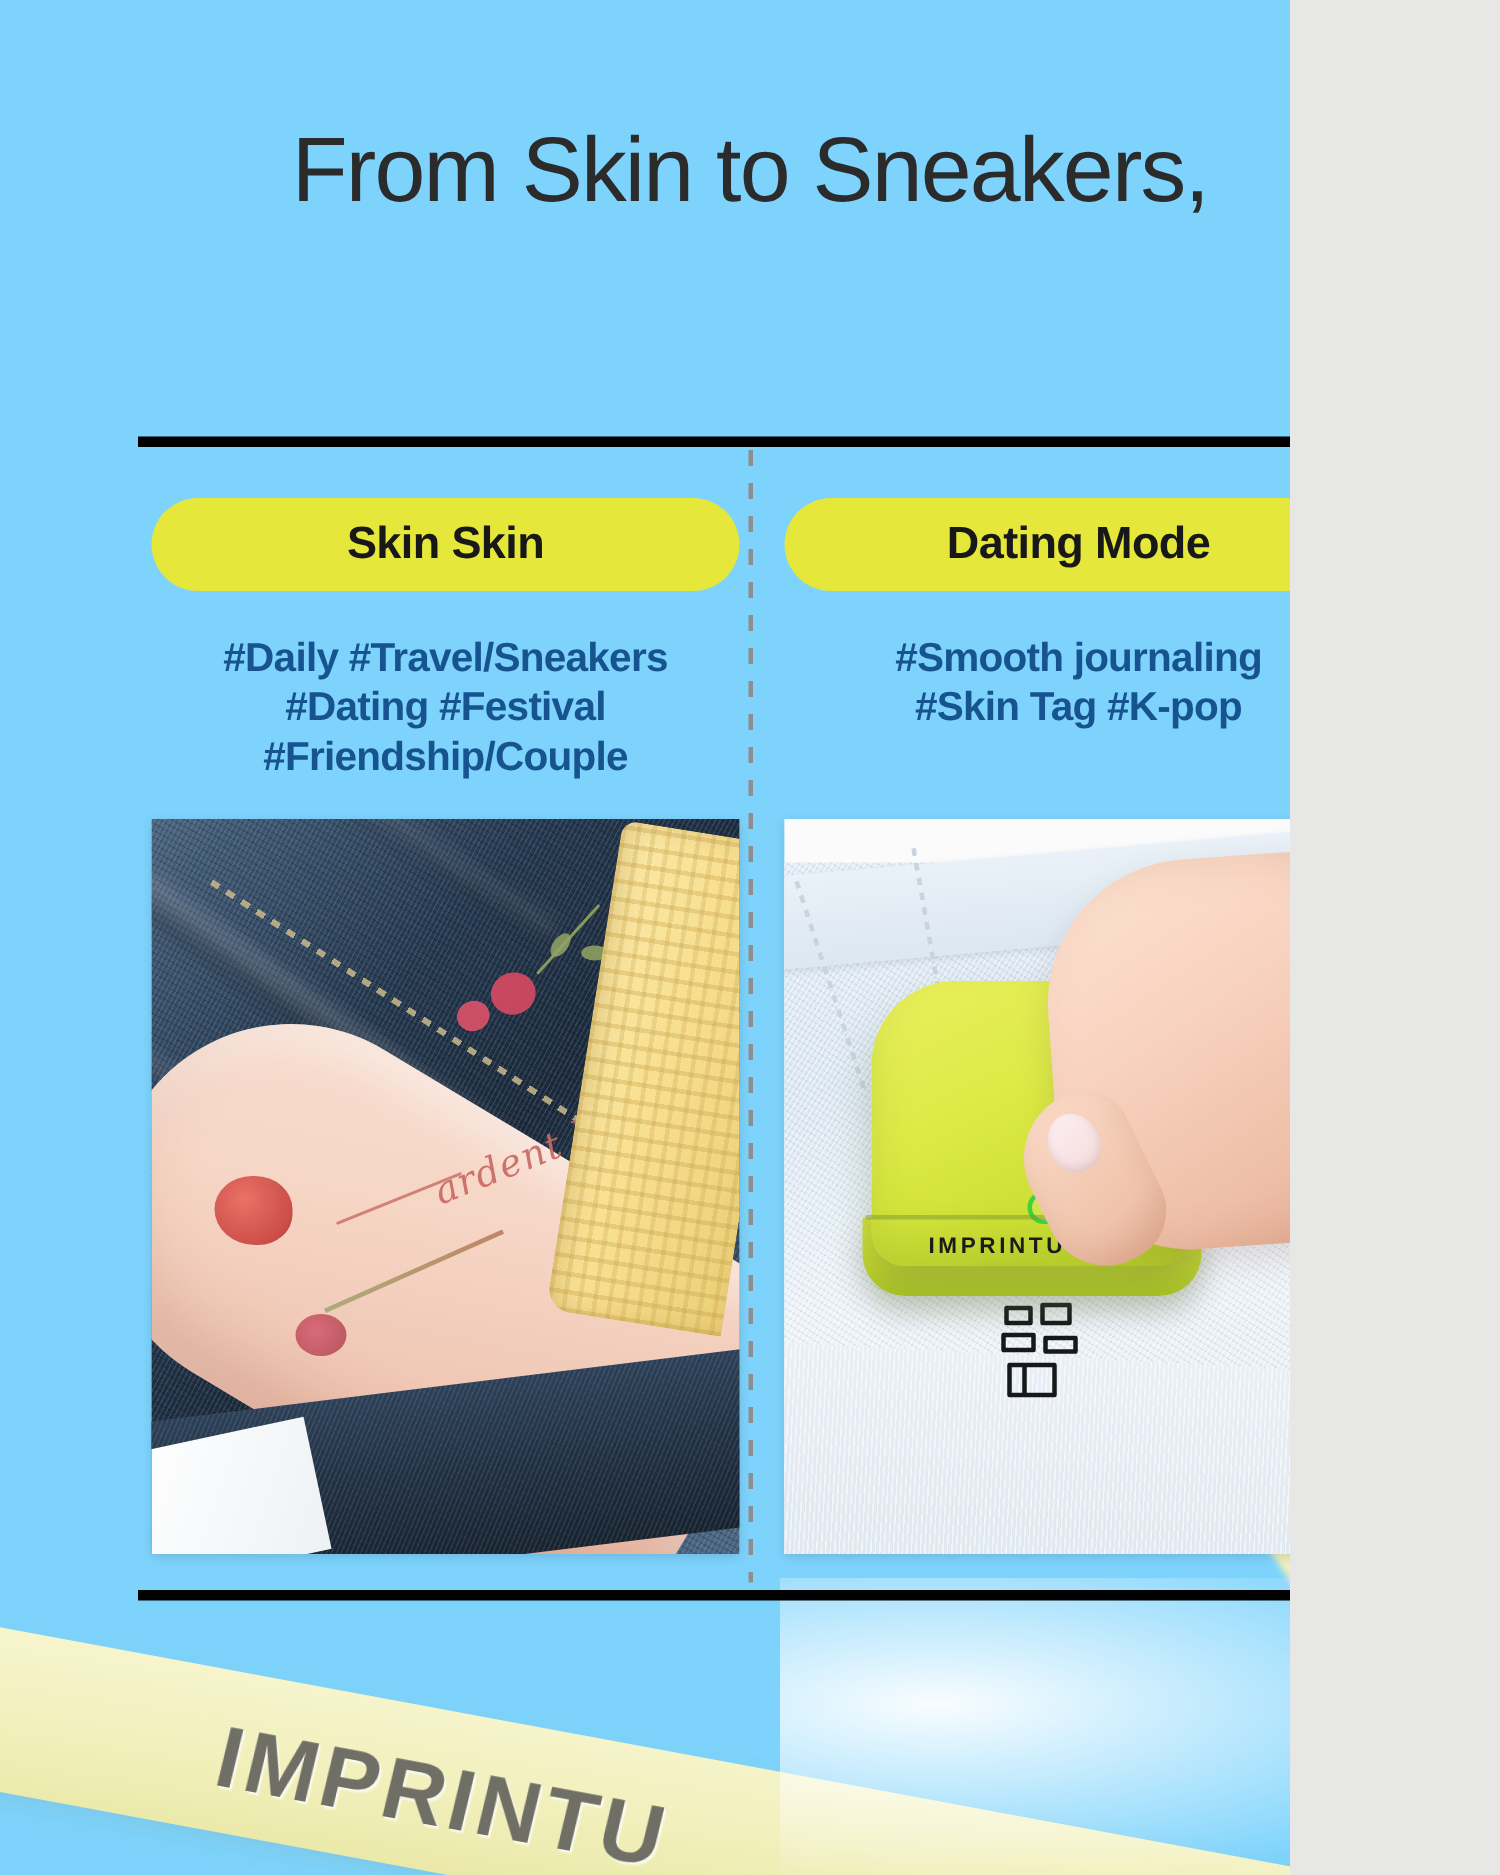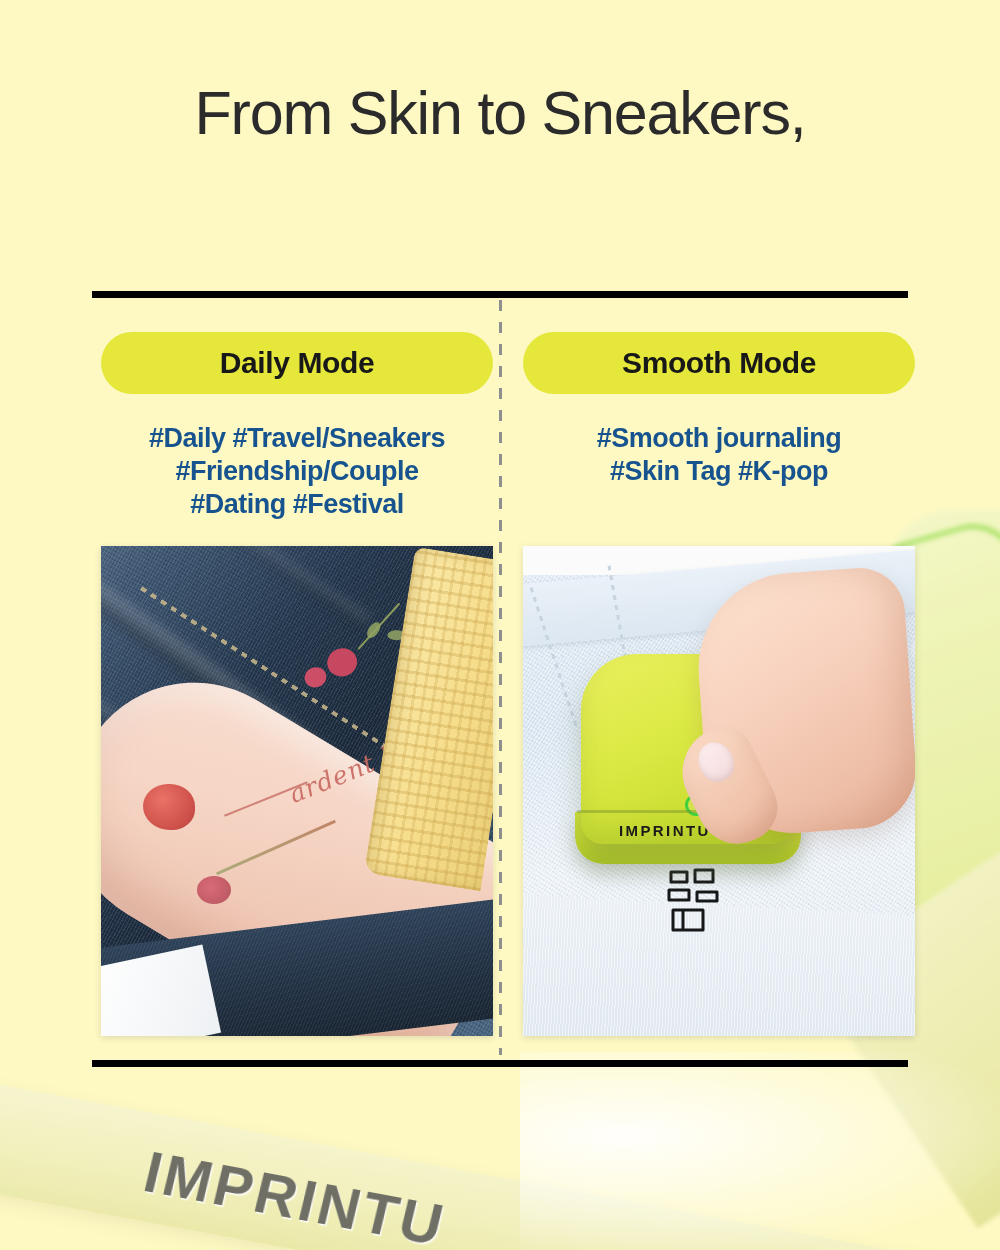--- a/index.html
+++ b/index.html
@@ -3,21 +3,21 @@
 <meta charset="utf-8">
 <style>
   * { margin:0; padding:0; box-sizing:border-box; }
   html,body { width:1000px; height:1250px; }
   body {
     background:#e7e7e5;
     font-family:"Liberation Sans", sans-serif;
     overflow:hidden;
     position:relative;
   }
-  .page { position:relative; width:1000px; height:1250px; overflow:hidden; background:#fef9c3; }
+  .page { position:relative; width:860px; height:1250px; overflow:hidden; background:#7dd3fc; }
 
   
   .headline { position:absolute; top:82px; left:0; width:1000px; text-align:center; z-index:6; }
   .headline .l1 {
     display:block; font-size:61px; font-weight:400; color:#2b2b2b;
     letter-spacing:-1.2px; line-height:1.02;
   }
   .headline .l2 {
     display:block; font-size:70px; font-weight:700; color:#222222;
     letter-spacing:-1.8px; line-height:1.08; margin-top:8px;
@@ -295,32 +295,32 @@
   <div class="headline">
     <span class="l1">From Skin to Sneakers,</span>
   </div>
 
   <div class="rule top"></div>
   <div class="rule bottom"></div>
   <div class="divider"></div>
 
   <div class="col left">
     <div class="pill">
-      <span>Daily Mode</span>
+      <span>Skin Skin</span>
     </div>
     <div class="tags">
       <div>#Daily #Travel/Sneakers</div>
+      <div>#Dating #Festival</div>
       <div>#Friendship/Couple</div>
-      <div>#Dating #Festival</div>
     </div>
   </div>
 
   <div class="col right">
     <div class="pill">
-      <span>Smooth Mode</span>
+      <span>Dating Mode</span>
     </div>
     <div class="tags">
       <div>#Smooth journaling</div>
       <div>#Skin Tag #K-pop</div>
     </div>
   </div>
 
   <div class="photo left">
     <div class="ph-l">
       <div class="denim-dark"></div>

